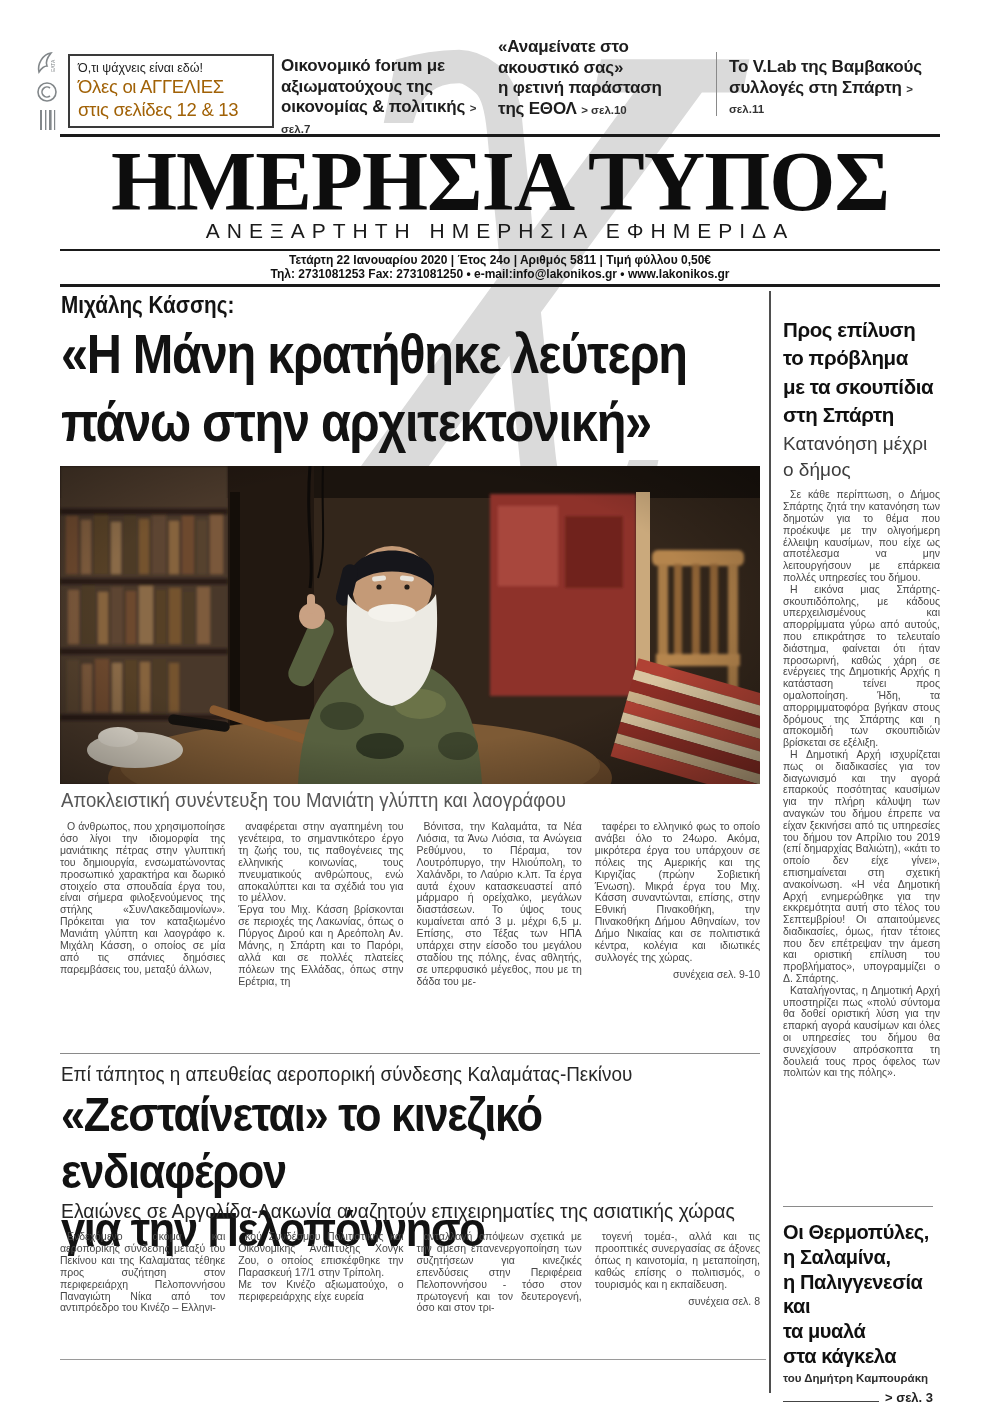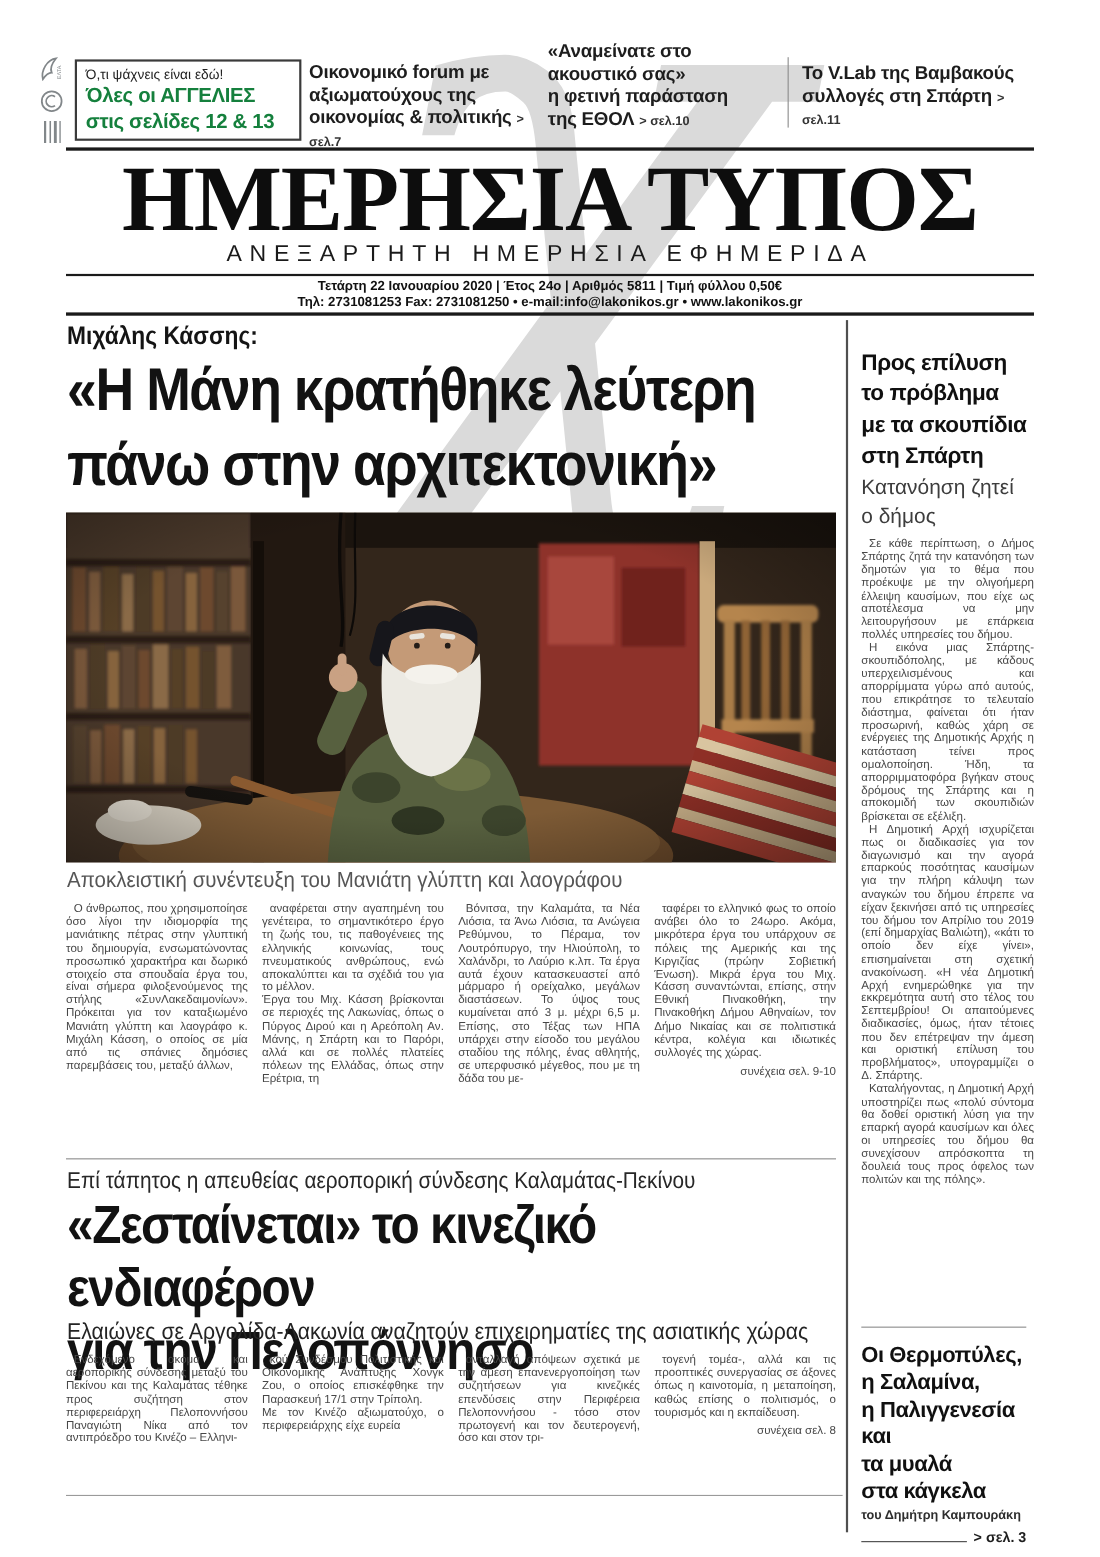--- a/index.html
+++ b/index.html
@@ -8,21 +8,21 @@
   .abs{position:absolute;}
   .preline{white-space:pre-line;}
   .rule{background:#1a1a1a;}
   .watermark{font-family:"DejaVu Serif",serif;font-style:italic;color:#dadada;
              font-size:640px;line-height:1;z-index:0;user-select:none;}
   .z{z-index:2;}
   
   .stamps{display:flex;flex-direction:column;gap:5px;align-items:center;}
   .clsbox{border:2px solid #3a3a3a;padding:5px 8px;}
   .clsbox .tag{font-size:12.5px;font-weight:500;color:#222;}
-  .clsbox .ttl{font-size:18.5px;font-weight:700;line-height:1.25;letter-spacing:-0.3px;color:#15803d;}
+  .clsbox .ttl{font-size:18.5px;font-weight:400;line-height:1.25;letter-spacing:-0.3px;color:#a16207;}
   .promo{font-size:17px;font-weight:700;line-height:1.22;color:#1d1d1d;letter-spacing:-0.2px;}
   .pageref{font-size:11.5px;font-weight:700;color:#333;letter-spacing:0;}
   
   .mast-title{width:880px;text-align:center;font-family:"Liberation Serif",serif;
               font-weight:700;font-size:85px;line-height:1;letter-spacing:-1px;color:#0d0d0d;}
   .mast-sub{width:880px;text-align:center;font-size:21px;letter-spacing:7px;color:#1a1a1a;}
   .dateline{width:880px;text-align:center;font-size:12px;font-weight:700;color:#111;}
   
   .kicker{font-size:23px;font-weight:700;color:#141414;transform:scaleX(.9);transform-origin:0 50%;}
   .kicker2{font-size:21px;font-weight:400;color:#272727;transform:scaleX(.9);transform-origin:0 50%;}
@@ -261,21 +261,21 @@
 
   <div class="abs z" style="left:60px;top:1359px;width:706px;height:1px;background:#9a9a9a;"></div>
 
   <div class="abs z vrule" style="left:769px;top:291px;width:2px;height:1102px;"></div>
 
   <div class="abs z sb" style="left:783px;top:292px;">
     <div class="sb-title preline">Προς επίλυση
 το πρόβλημα
 με τα σκουπίδια
 στη Σπάρτη</div>
-    <div class="sb-sub preline">Κατανόηση ζητεί
+    <div class="sb-sub preline">Κατανόηση μέχρι
 ο δήμος</div>
     <div class="sb-body">
       <p>Σε κάθε περίπτωση, ο Δήμος Σπάρτης ζητά την κατανόηση των δημοτών για το θέμα που προέκυψε με την ολιγοήμερη έλλειψη καυσίμων, που είχε ως αποτέλεσμα να μην λειτουργήσουν με επάρκεια πολλές υπηρεσίες του δήμου.</p>
       <p>Η εικόνα μιας Σπάρτης-σκουπιδόπολης, με κάδους υπερχειλισμένους και απορρίμματα γύρω από αυτούς, που επικράτησε το τελευταίο διάστημα, φαίνεται ότι ήταν προσωρινή, καθώς χάρη σε ενέργειες της Δημοτικής Αρχής η κατάσταση τείνει προς ομαλοποίηση. Ήδη, τα απορριμματοφόρα βγήκαν στους δρόμους της Σπάρτης και η αποκομιδή των σκουπιδιών βρίσκεται σε εξέλιξη.</p>
       <p>Η Δημοτική Αρχή ισχυρίζεται πως οι διαδικασίες για τον διαγωνισμό και την αγορά επαρκούς ποσότητας καυσίμων για την πλήρη κάλυψη των αναγκών του δήμου έπρεπε να είχαν ξεκινήσει από τις υπηρεσίες του δήμου τον Απρίλιο του 2019 (επί δημαρχίας Βαλιώτη), «κάτι το οποίο δεν είχε γίνει», επισημαίνεται στη σχετική ανακοίνωση. «Η νέα Δημοτική Αρχή ενημερώθηκε για την εκκρεμότητα αυτή στο τέλος του Σεπτεμβρίου! Οι απαιτούμενες διαδικασίες, όμως, ήταν τέτοιες που δεν επέτρεψαν την άμεση και οριστική επίλυση του προβλήματος», υπογραμμίζει ο Δ. Σπάρτης.</p>
       <p>Καταλήγοντας, η Δημοτική Αρχή υποστηρίζει πως «πολύ σύντομα θα δοθεί οριστική λύση για την επαρκή αγορά καυσίμων και όλες οι υπηρεσίες του δήμου θα συνεχίσουν απρόσκοπτα τη δουλειά τους προς όφελος των πολιτών και της πόλης».</p>
     </div>
   </div>
 
   <div class="abs z" style="left:783px;top:1206px;width:150px;height:1px;background:#8a8a8a;"></div>

